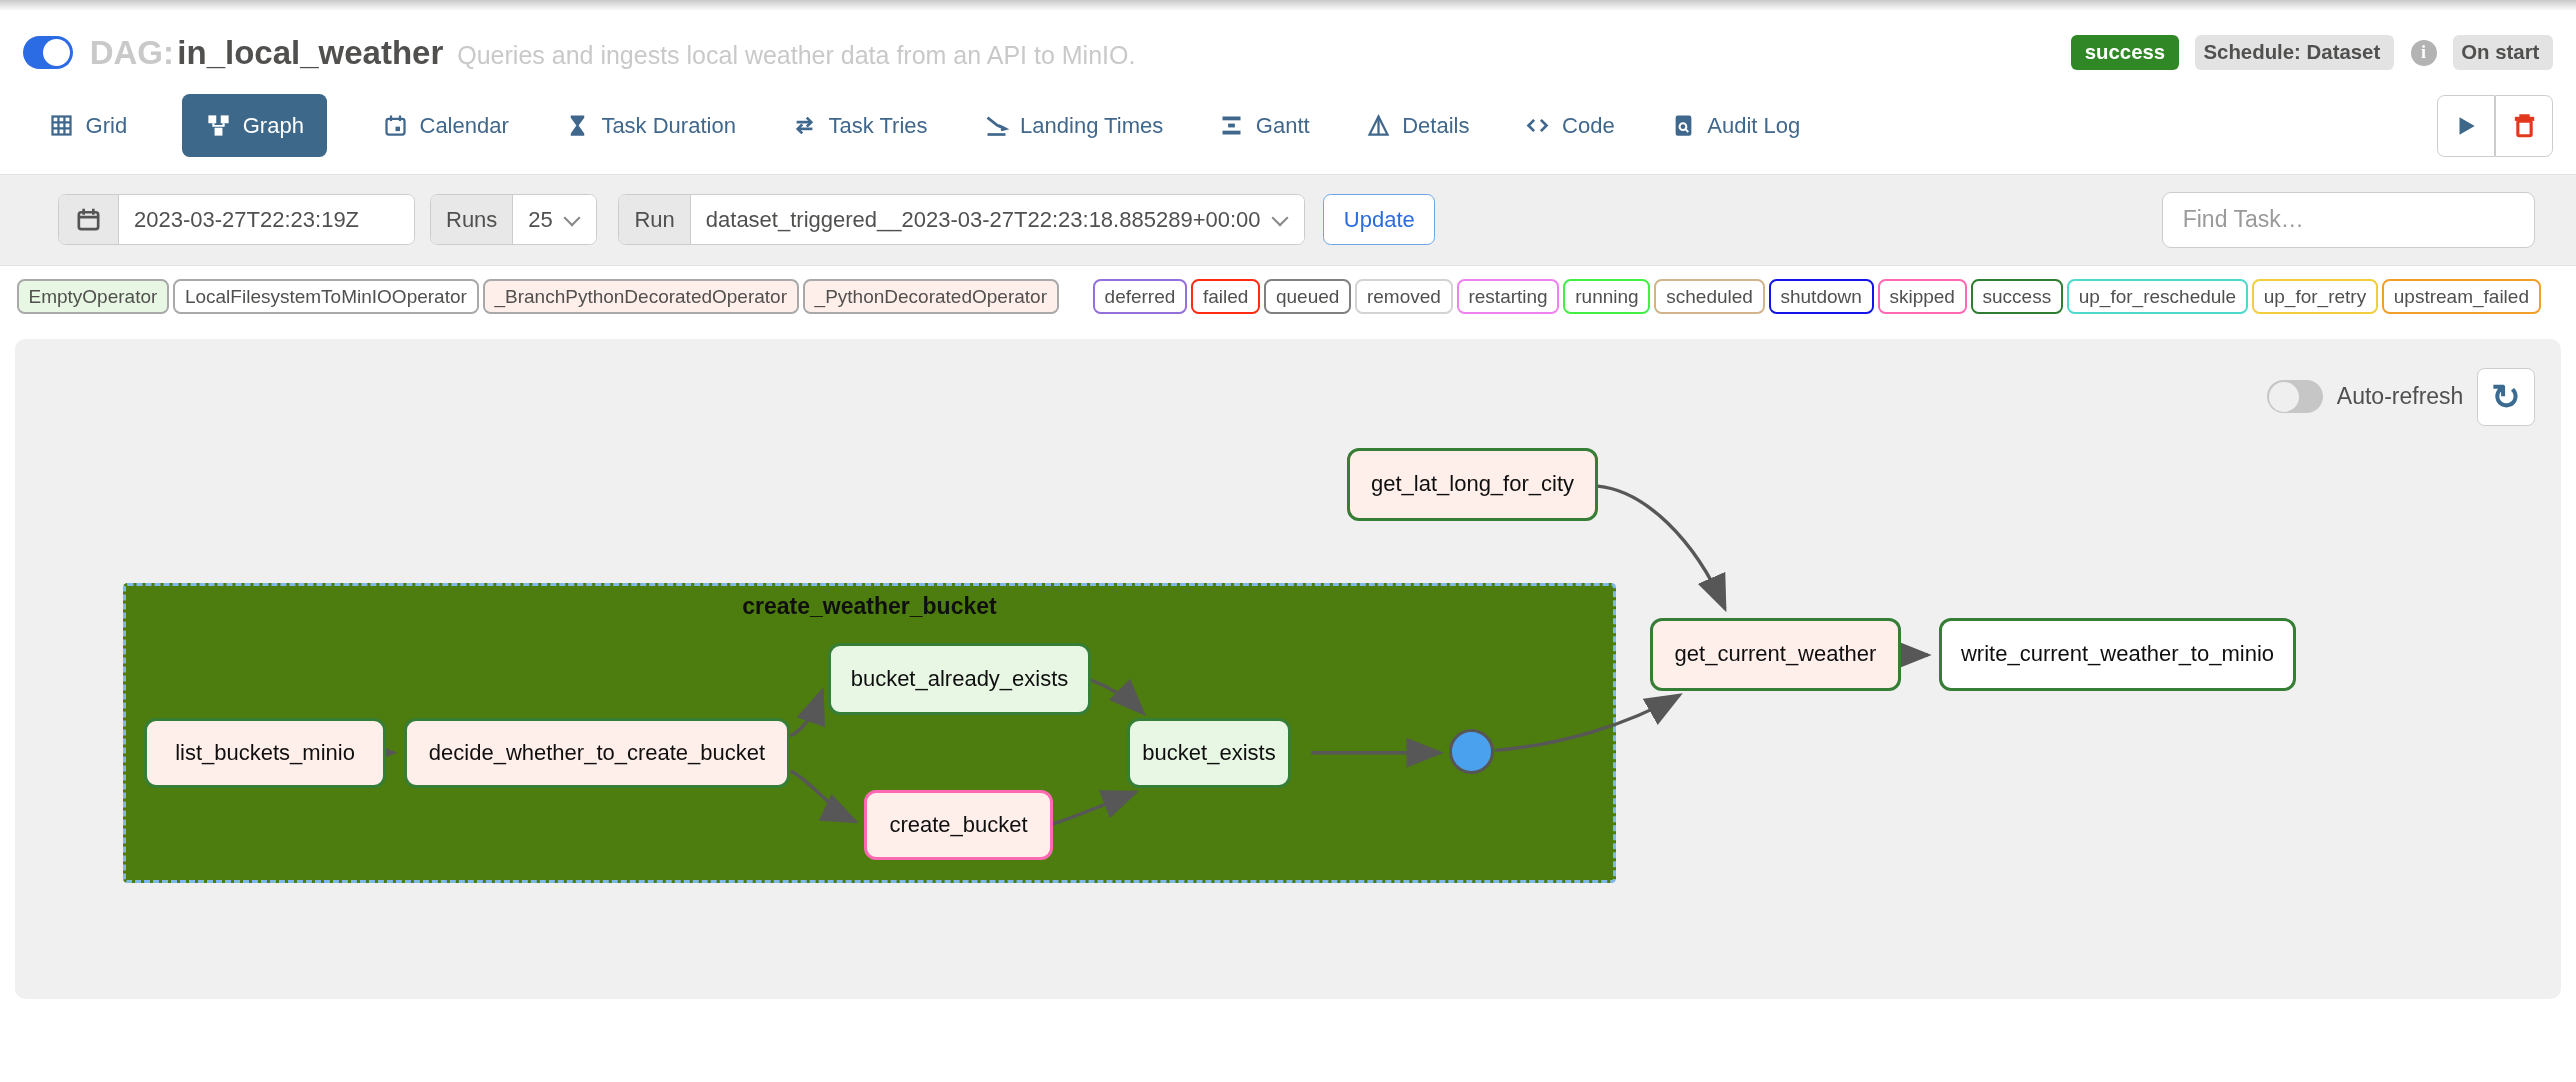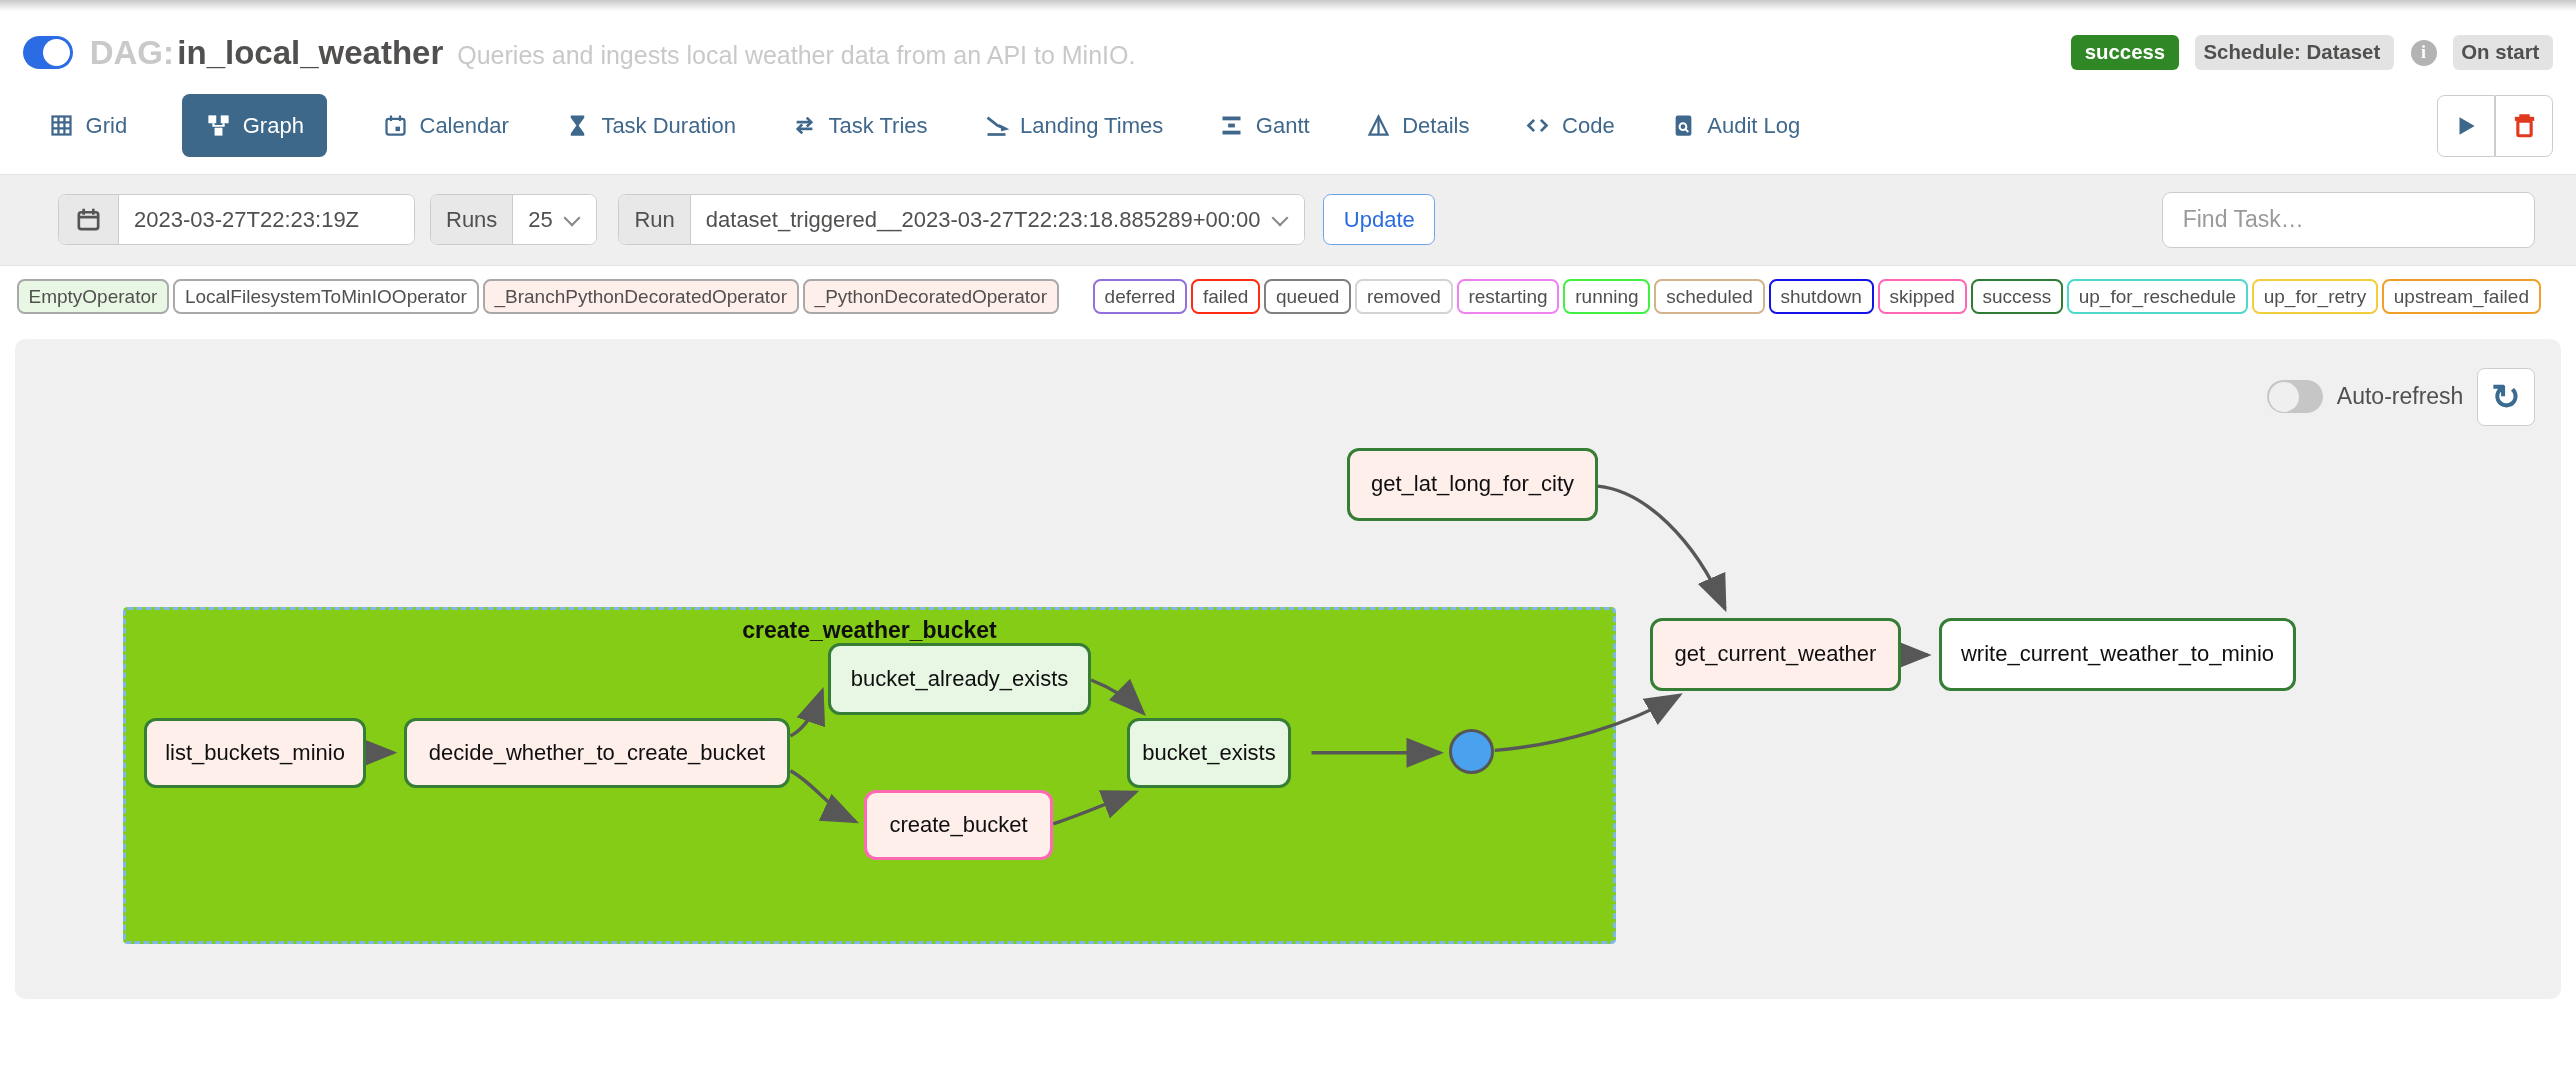--- a/index.html
+++ b/index.html
@@ -53,22 +53,22 @@
 
   
   .canvas { position:relative; margin:10.6px 15px 0 15px; width:2546px; height:660px; background:#f0f0f0; border-radius:10.6px; }
   .autorefresh { position:absolute; top:29px; right:26px; display:flex; align-items:center; gap:13.6px; z-index:5; }
   .ar-switch { width:56px; height:33px; border-radius:16.7px; background:#c6c6c6; position:relative; cursor:pointer; }
   .ar-switch .knob { position:absolute; left:1.5px; top:1.5px; width:30px; height:30px; border-radius:50%; background:#efefef; }
   .ar-label { font-size:23px; color:#51504f; }
   .refresh-btn { width:58px; height:58px; background:#fff; border:1.5px solid #ccc; border-radius:7.6px;
     display:flex; align-items:center; justify-content:center; font-size:35px; font-weight:bold; color:#3b6b90; cursor:pointer; }
 
-  .taskgroup { position:absolute; left:108px; top:244px; width:1493px; height:337px;
-    background:#84cc16; border:3.8px dashed #7db8e8; border-radius:4.5px; z-index:1; cursor:pointer;margin-top:24px; }
+  .taskgroup { position:absolute; left:108px; top:244px; width:1493px; height:300px;
+    background:#4d7c0f; border:3.8px dashed #7db8e8; border-radius:4.5px; z-index:1; cursor:pointer; }
   .taskgroup-title { position:absolute; top:7.6px; left:0; width:100%; text-align:center;
     font-size:23px; font-weight:bold; color:#0f0f0f; }
   .edges { position:absolute; left:0; top:0; z-index:2; pointer-events:none; }
   .node { position:absolute; z-index:3; display:flex; align-items:center; justify-content:center;
     border:3.8px solid #367d36; border-radius:12px; background:#ffefeb; font-size:22px; color:#0f0f0f;
     white-space:nowrap; cursor:pointer; }
   .join-circle { position:absolute; z-index:3; width:45px; height:45px; border-radius:50%;
     background:#4aa2ee; border:3.8px solid #565656; cursor:pointer; }
 </style>
 </head>
@@ -264,21 +264,21 @@
       <path d="M 1421 450 C 1452 462, 1474 478, 1490 494" marker-end="url(#arrow)"></path>
       <path d="M 1371 640 C 1408 628, 1444 612, 1480 598" marker-end="url(#arrow)"></path>
       <path d="M 1712 546 H 1882" marker-end="url(#arrow)"></path>
       <path d="M 1954 543 C 2040 536, 2128 510, 2198 470" marker-end="url(#arrow)"></path>
       <path d="M 2090 194 C 2152 200, 2218 264, 2258 356" marker-end="url(#arrow)"></path>
       <path d="M 2491 417 H 2526" marker-end="url(#arrow)"></path>
     </g>
   </svg>
 
   <div class="node" style="left:1332px; top:109px; width:251px; height:73px;">get_lat_long_for_city</div>
-  <div class="node" style="left:129px; top:379px; width:222px; height:70px;">list_buckets_minio</div>
+  <div class="node" style="left:129px; top:379px; width:242px; height:70px;">list_buckets_minio</div>
   <div class="node" style="left:389px; top:379px; width:386px; height:70px;">decide_whether_to_create_bucket</div>
   <div class="node" style="left:813px; top:304px; width:263px; height:72px; background:#e8f7e4;">bucket_already_exists</div>
   <div class="node" style="left:849px; top:451px; width:189px; height:70px; border-color:#FF69B4;">create_bucket</div>
   <div class="node" style="left:1112px; top:379px; width:164px; height:70px; background:#e8f7e4;">bucket_exists</div>
   <div class="join-circle" style="left:1434px; top:390px;"></div>
   <div class="node" style="left:1635px; top:279px; width:251px; height:73px;">get_current_weather</div>
   <div class="node" style="left:1924px; top:279px; width:357px; height:73px; background:#ffffff;">write_current_weather_to_minio</div>
 </div>
 
 

